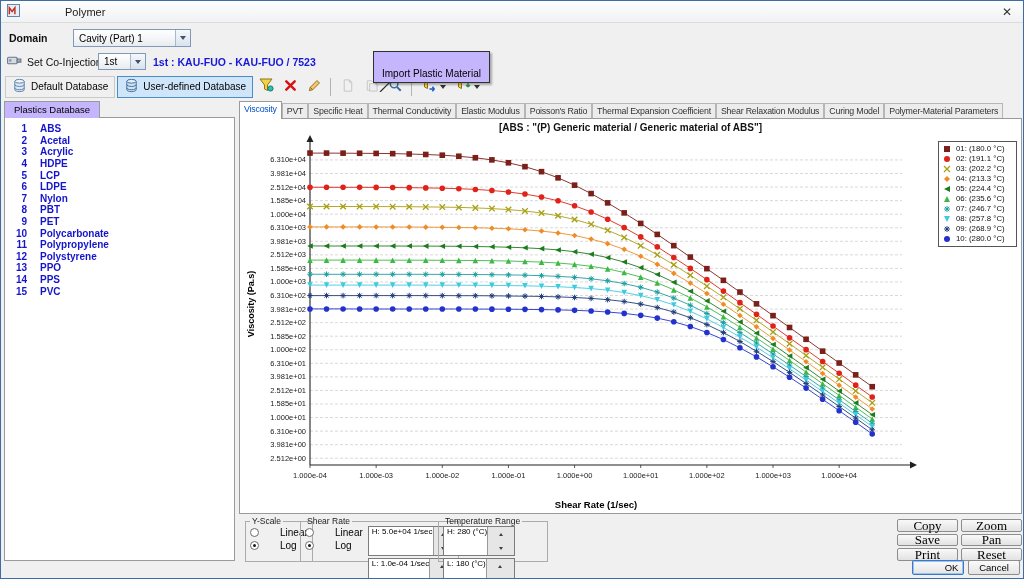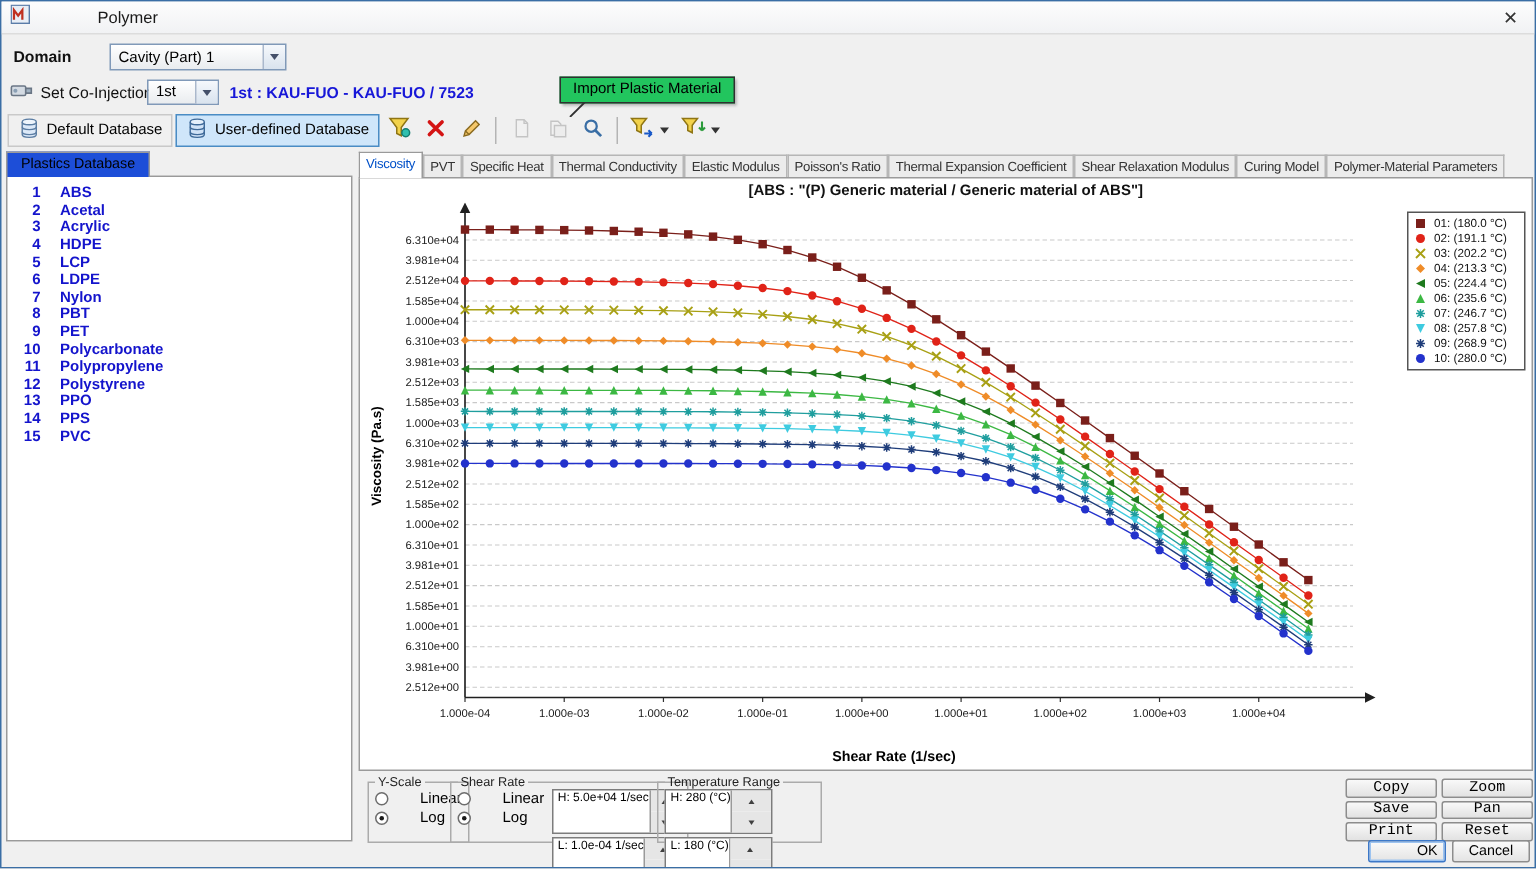--- a/index.html
+++ b/index.html
@@ -28,25 +28,25 @@
   .toolbar { position: absolute; left: 4px; top: 73px; height: 25px; display: flex; align-items: center; gap: 2px; }
   .tb-btn { display: flex; align-items: center; gap: 4px; height: 22px; padding: 0 6px; font-size: 10px; background: #f0f0f0; border: 1px solid #c9c9c9; font-family: "Liberation Sans", sans-serif; }
   .tb-btn.selected { background: #cfe6fa; border: 1px solid #4a8cc4; }
   .tb-ico { position: relative; width: 22px; height: 22px; background: transparent; border: 1px solid transparent; display: flex; align-items: center; justify-content: center; }
   .tb-ico.wide { width: 32px; justify-content: flex-start; padding-left: 2px; }
   .tb-ico .dd { position: absolute; right: 2px; bottom: 8px; width: 0; height: 0; border-left: 3px solid transparent; border-right: 3px solid transparent; border-top: 4px solid #333; }
   .tb-sep { width: 1px; height: 18px; background: #b4b4b4; margin: 0 3px; }
   .tb-ico.disabled svg { opacity: .45; }
 
   
-  .tooltip { position: absolute; left: 372px; top: 50px; background: #22c55e; border: 1px solid #303030; padding: 2px 8px 3px; font-size: 10px; z-index: 9; box-shadow: 1.5px 1.5px 2px rgba(0,0,0,.3); }
+  .tooltip { position: absolute; left: 372px; top: 50px; background: #c4b5fd; border: 1px solid #303030; padding: 16px 8px 3px; font-size: 10px; z-index: 9; box-shadow: 1.5px 1.5px 2px rgba(0,0,0,.3); }
   .tooltip .tip-tail { position: absolute; left: 4px; top: 100%; }
 
   
-  .panel-tab { position: absolute; left: 3px; top: 100px; height: 17px; padding: 2px 9px 0; background: #1d4ed8; border: 1px solid #9a9a9a; border-bottom: none; font-size: 9.5px; z-index: 2; }
+  .panel-tab { position: absolute; left: 3px; top: 100px; height: 17px; padding: 2px 9px 0; background: #c4b5fd; border: 1px solid #9a9a9a; border-bottom: none; font-size: 9.5px; z-index: 2; }
   .left-panel { position: absolute; left: 3px; top: 116px; width: 231px; height: 444px; background: #fff; border: 1px solid #9a9a9a; overflow: hidden; padding-top: 5px; }
   .tree-item { display: flex; align-items: center; height: 11.6px; font-size: 10px; font-weight: bold; color: #1414cc; padding-left: 8px; cursor: default; }
   .tree-item .num { width: 14px; text-align: right; margin-right: 13px; }
 
   
   .tab-strip { position: absolute; left: 238px; top: 100px; width: 783px; height: 18px; display: flex; align-items: flex-end; overflow: hidden; }
   .tab { font-size: 8.8px; letter-spacing: -0.2px; padding: 2px 4px; background: #ececec; border: 1px solid #b6b6b6; border-bottom: none; color: #333; white-space: nowrap; height: 16px; }
   .tab.selected { background: #ffffff; color: #0050c8; border-color: #9a9a9a; height: 18px; position: relative; z-index: 3; }
 
   
@@ -73,21 +73,21 @@
   .spin-field { display: flex; height: 30px; background: #fff; border: 1px solid #7c7c7c; font-size: 8px; padding-left: 3px; width: 86px; }
   .grp-temp .spin-field { width: 72px; }
   .spin-field span { flex: 1; white-space: nowrap; }
   .spinner { width: 11px; align-self: stretch; border-left: 1px solid #9a9a9a; display: flex; flex-direction: column; }
   .spin-up, .spin-dn { flex: 1; background: #e6e6e6; display: flex; align-items: center; justify-content: center; }
   .spin-up i { width: 0; height: 0; border-left: 2.5px solid transparent; border-right: 2.5px solid transparent; border-bottom: 3.5px solid #404040; }
   .spin-dn i { width: 0; height: 0; border-left: 2.5px solid transparent; border-right: 2.5px solid transparent; border-top: 3.5px solid #404040; }
 
   
   .action-grid { position: absolute; left: 896px; top: 518px; width: 126px; display: grid; grid-template-columns: 61px 61px; gap: 2px 3px; }
-  .abtn { height: 12.5px; font-size: 10px; font-family: Liberation Mono, monospace; background: linear-gradient(#f9f9f9,#e2e2e2); border: 1px solid #8d8d8d; border-radius: 2px; line-height: 9px; }
+  .abtn { height: 12.5px; font-size: 13px; font-family: Liberation Serif, serif; background: linear-gradient(#f9f9f9,#e2e2e2); border: 1px solid #8d8d8d; border-radius: 2px; line-height: 9px; }
   .ok-cancel { position: absolute; right: 3px; bottom: 3px; display: flex; gap: 4px; }
   .btn { width: 52px; height: 15px; font-size: 9.5px; font-family: "Liberation Sans", sans-serif; background: linear-gradient(#fafafa,#e4e4e4); border: 1px solid #8d8d8d; border-radius: 2px; line-height: 10px; }
   .btn.default { border: 1px solid #3c78c8; box-shadow: inset 0 0 0 1px #9cc3f0; padding-left: 27px; }
 </style>
 </head>
 <body>
 
 <div class="window">
 
   <div class="titlebar">

